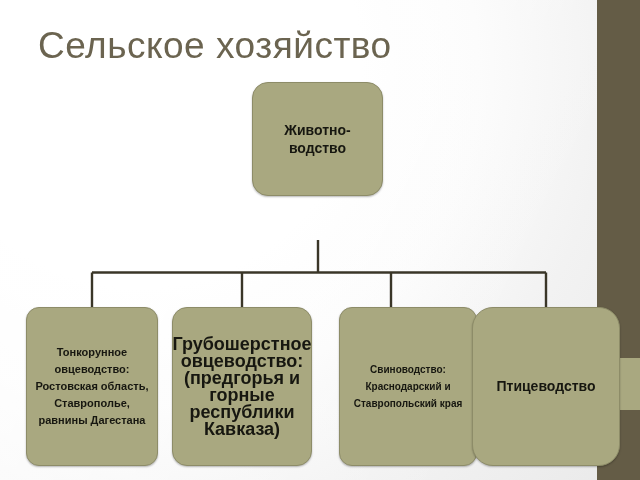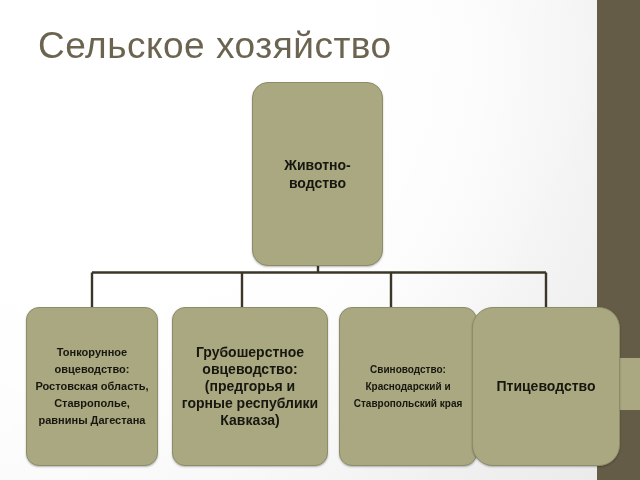--- a/index.html
+++ b/index.html
@@ -95,35 +95,35 @@
     text-align: center;
     color: #171710;
     font-weight: bold;
     padding: 4px 5px;
   }
 
   .node-root {
     left: 252px;
     top: 82px;
     width: 131px;
-    height: 184px;
+    height: 114px;
     font-size: 14px;
     line-height: 18px;
     border-radius: 16px;
   }
 
   .node-leaf {
     top: 307px;
     height: 159px;
     font-size: 13.5px;
     line-height: 17px;
   }
 
   .leaf-1 { left: 26px;  width: 132px; font-size: 11px; }
-  .leaf-2 { left: 172px; width: 156px; font-size: 14px; }
+  .leaf-2 { left: 172px; width: 140px; font-size: 18px; border-radius: 15px; }
   .leaf-3 { left: 339px; width: 138px; font-size: 10px; }
   .leaf-4 { left: 472px; width: 148px; font-size: 14px; border-radius: 21px; }
 
   .node-text { display: block; }
 </style>
 </head>
 <body>
 
 <div id="slide">
 

